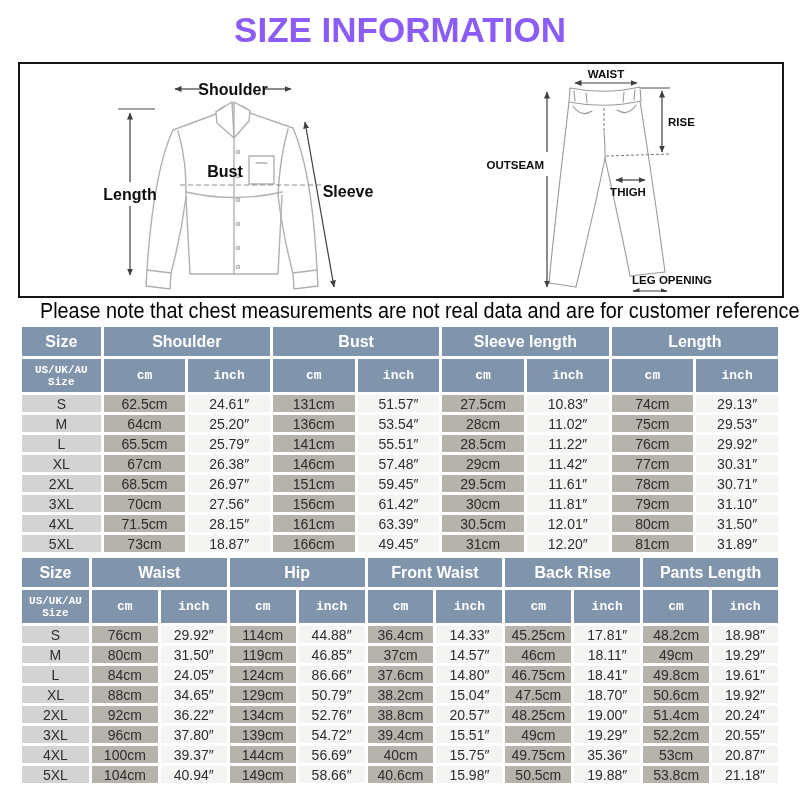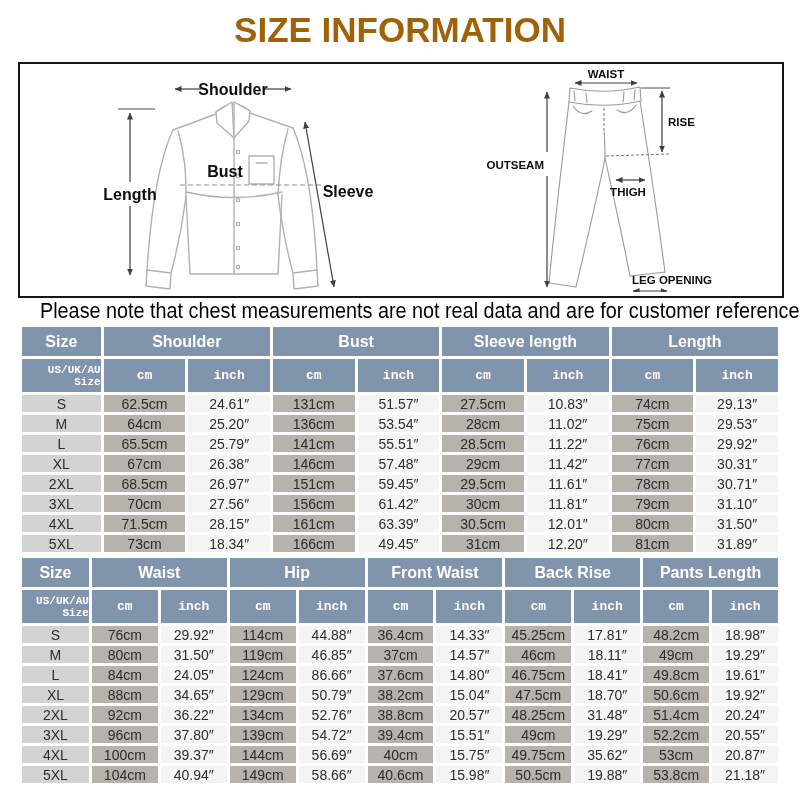--- a/index.html
+++ b/index.html
@@ -1,35 +1,35 @@
 <!DOCTYPE html>
 <html style="--header-bg: #8094ac; --header-text: #ffffff; --size-cell-bg: #d3d3d3; --cm-cell-bg: #b6b2ac; --inch-cell-bg: #f4f4f2; --body-text: #2d2d2d;"><head>
 <meta charset="utf-8">
 <style>
   html,body{margin:0;padding:0;background:#fff;}
   body{width:800px;height:800px;position:relative;overflow:hidden;
        font-family:"Liberation Sans",sans-serif;color:var(--body-text,#2d2d2d);}
   .title{position:absolute;top:10px;left:0;width:800px;margin:0;text-align:center;
-         font-size:35px;font-weight:bold;color:#a16207;letter-spacing:0;}
+         font-size:35px;font-weight:bold;color:#8b5cf6;letter-spacing:0;}
   .diagram-box{position:absolute;left:18px;top:62px;width:762px;height:232px;
                border:2px solid #161616;background:#fff;}
   .note{position:absolute;top:298px;left:0;width:800px;text-align:center;
         font-size:22px;line-height:26px;color:#000;white-space:nowrap;
         transform:scaleX(0.90);transform-origin:50% 50%;}
   table.t{position:absolute;border-collapse:separate;border-spacing:3px;table-layout:fixed;}
   .t1{left:19px;top:324px;width:762px;}
   .t2{left:19px;top:555px;width:762px;}
   .t1 col.c0{width:78px;} .t1 col.cv{width:81px;}
   .t2 col.c0{width:66px;} .t2 col.cv{width:65px;}
   th,td{padding:0;text-align:center;vertical-align:middle;overflow:hidden;}
   .h1{background:var(--header-bg,#8094ac);color:var(--header-text,#fff);
       font-size:16px;font-weight:bold;height:29px;}
   .h2{background:var(--header-bg,#8094ac);color:var(--header-text,#fff);
       font-family:"Liberation Mono",monospace;font-size:13px;font-weight:bold;height:33px;}
-  .h2 .subline{font-size:11px;line-height:12px;text-align:right;}
+  .h2 .subline{font-size:11px;line-height:12px;}
   td{font-size:14px;height:17px;color:var(--body-text,#2d2d2d);}
   td.sz{background:var(--size-cell-bg,#d3d3d3);}
   td.cm{background:var(--cm-cell-bg,#b6b2ac);}
   td.in{background:var(--inch-cell-bg,#f4f4f2);}
   
   .g1{fill:none;stroke:#b3b1af;stroke-width:1.4;stroke-linecap:round;stroke-linejoin:round;}
   .g1f{fill:#fff;stroke:#b3b1af;stroke-width:1.4;stroke-linejoin:round;}
   .g2{fill:none;stroke:#9c9a98;stroke-width:1.1;stroke-linecap:round;stroke-linejoin:round;}
   .a1{stroke:#3f3f3f;stroke-width:1.2;fill:none;marker-end:url(#ah);}
   .dbl{stroke:#3f3f3f;stroke-width:1.2;fill:none;marker-start:url(#ah);marker-end:url(#ah);}
@@ -233,21 +233,21 @@
         <td class="cm">161cm</td>
         <td class="in">63.39″</td>
         <td class="cm">30.5cm</td>
         <td class="in">12.01″</td>
         <td class="cm">80cm</td>
         <td class="in">31.50″</td>
       </tr>
     <tr>
         <td class="sz">5XL</td>
         <td class="cm">73cm</td>
-        <td class="in">18.34″</td>
+        <td class="in">18.87″</td>
         <td class="cm">166cm</td>
         <td class="in">49.45″</td>
         <td class="cm">31cm</td>
         <td class="in">12.20″</td>
         <td class="cm">81cm</td>
         <td class="in">31.89″</td>
       </tr>
   </tbody>
 </table>
 
@@ -346,21 +346,21 @@
       </tr>
     <tr>
         <td class="sz">2XL</td>
         <td class="cm">92cm</td>
         <td class="in">36.22″</td>
         <td class="cm">134cm</td>
         <td class="in">52.76″</td>
         <td class="cm">38.8cm</td>
         <td class="in">20.57″</td>
         <td class="cm">48.25cm</td>
-        <td class="in">31.48″</td>
+        <td class="in">19.00″</td>
         <td class="cm">51.4cm</td>
         <td class="in">20.24″</td>
       </tr>
     <tr>
         <td class="sz">3XL</td>
         <td class="cm">96cm</td>
         <td class="in">37.80″</td>
         <td class="cm">139cm</td>
         <td class="in">54.72″</td>
         <td class="cm">39.4cm</td>
@@ -372,21 +372,21 @@
       </tr>
     <tr>
         <td class="sz">4XL</td>
         <td class="cm">100cm</td>
         <td class="in">39.37″</td>
         <td class="cm">144cm</td>
         <td class="in">56.69″</td>
         <td class="cm">40cm</td>
         <td class="in">15.75″</td>
         <td class="cm">49.75cm</td>
-        <td class="in">35.62″</td>
+        <td class="in">35.36″</td>
         <td class="cm">53cm</td>
         <td class="in">20.87″</td>
       </tr>
     <tr>
         <td class="sz">5XL</td>
         <td class="cm">104cm</td>
         <td class="in">40.94″</td>
         <td class="cm">149cm</td>
         <td class="in">58.66″</td>
         <td class="cm">40.6cm</td>

